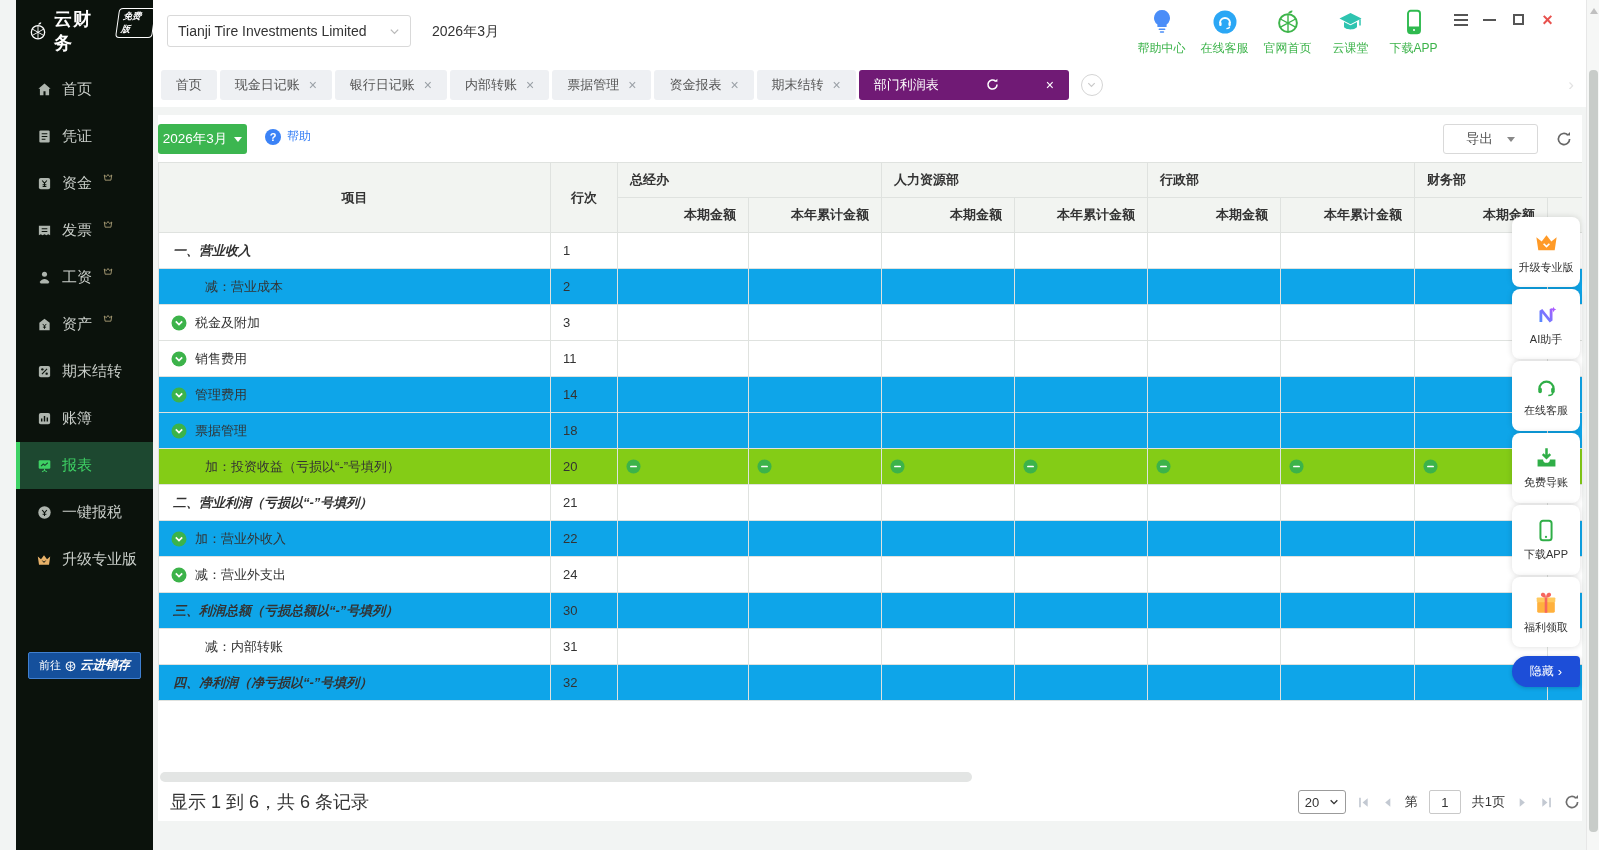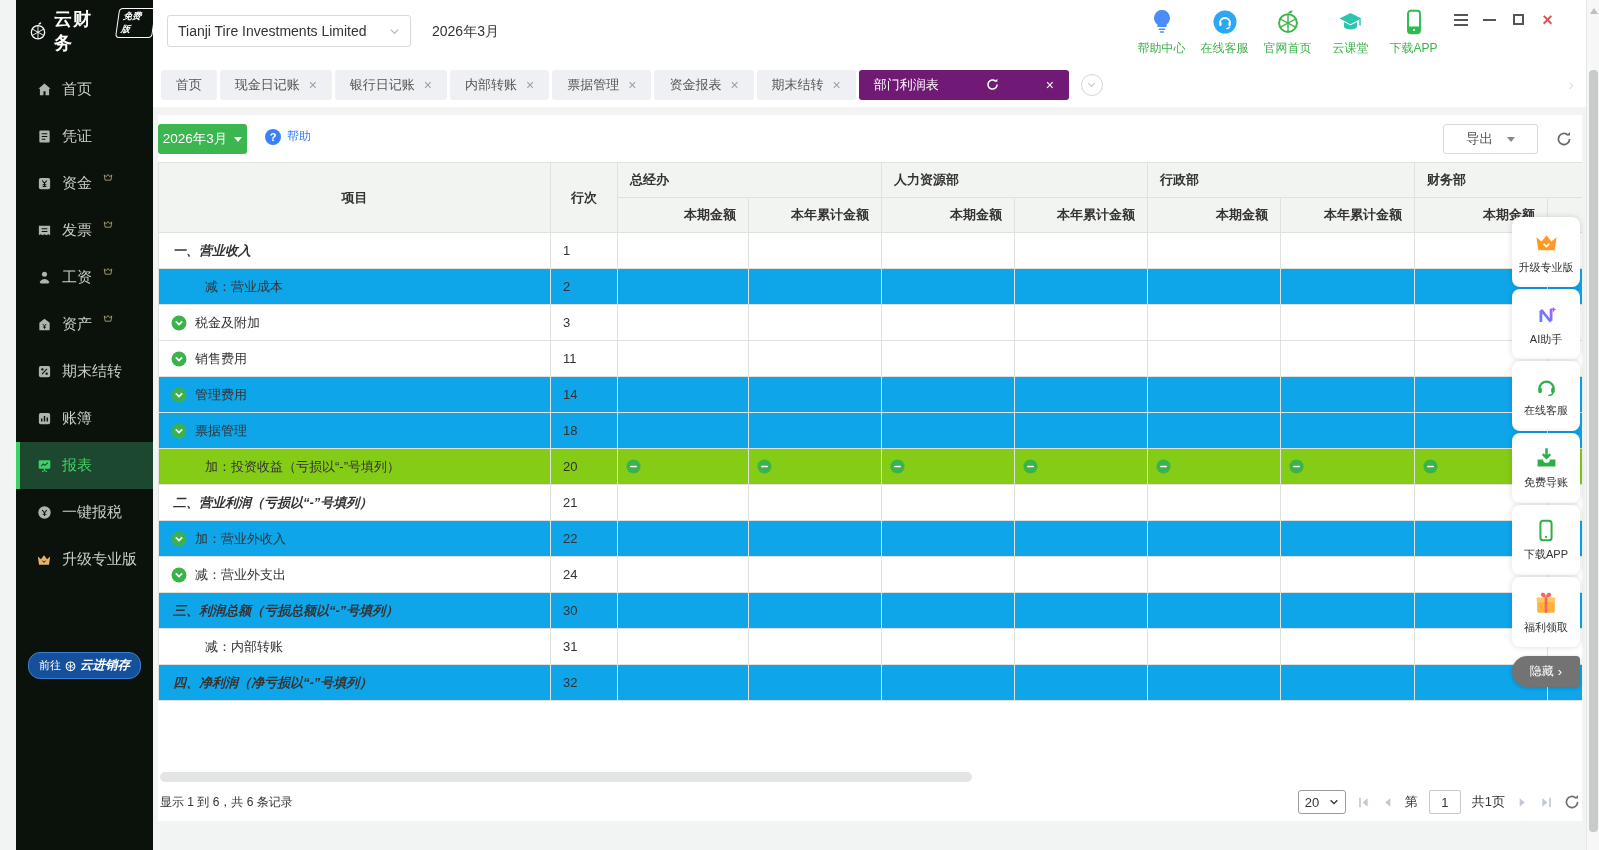--- a/index.html
+++ b/index.html
@@ -12,21 +12,21 @@
   .logo { height:62px; display:flex; align-items:center; padding-left:12px; gap:6px; }
   .logo-text { color:#fff; font-size:18px; font-weight:700; letter-spacing:1px; }
   .logo-badge { color:#fff; border:1px solid #fff; border-radius:4px; font-size:9px; font-style:italic; padding:1px 4px; transform:skewX(-8deg) translateY(-8px); font-weight:700; }
   .menu { padding-top:4px; }
   .menu-item { height:47px; display:flex; align-items:center; padding-left:20px; gap:10px; color:#c9cec9; font-size:15px; cursor:pointer; position:relative; }
   .menu-item .mi-ico { width:16px; height:16px; display:flex; align-items:center; justify-content:center; color:#aeb5ae; }
   .menu-item.active { background:#1d4830; color:#3ed164; border-left:4px solid #3ed164; padding-left:16px; }
   .menu-item.active .mi-ico { color:#3ed164; }
   .menu-item.gold .mi-ico { color:#e8b169; }
   .crown-sup { position:relative; top:-7px; margin-left:1px; display:inline-flex; }
-  .go-btn { position:absolute; left:12px; top:652px; width:113px; height:27px; background:#15509c; border:1px solid #3f7fd0; border-radius:12px; color:#fff; display:flex; align-items:center; justify-content:center; gap:3px; cursor:pointer; }
+  .go-btn { position:absolute; left:12px; top:652px; width:113px; height:27px; background:#15509c; border:1px solid #3f7fd0; border-radius:2px; color:#fff; display:flex; align-items:center; justify-content:center; gap:3px; cursor:pointer; }
   .go-prefix { font-size:11px; }
   .go-brand { font-size:12.5px; font-weight:700; font-style:italic; }
 
   
   .topbar { position:absolute; left:137px; top:0; width:1462px; height:62px; background:#fff; z-index:3; }
   .company-select { position:absolute; left:30px; top:15px; width:244px; height:32px; border:1px solid #d9d9d9; border-radius:3px; display:flex; align-items:center; padding:0 10px; gap:8px; cursor:pointer; }
   .company-select .cs-label { flex:1; font-size:14px; color:#333; white-space:nowrap; overflow:hidden; }
   .period-text { position:absolute; left:295px; top:23px; font-size:14px; color:#333; }
   .qlinks { position:absolute; left:993px; top:7px; display:flex; }
   .qlink { width:63px; display:flex; flex-direction:column; align-items:center; cursor:pointer; }
@@ -78,33 +78,33 @@
   tr.exp td.c-item .lbl-wrap { padding-left:12px; gap:8px; }
   tr.bg-stripe td { background:#0ea5e9;margin-left:36px; }
   tr.bg-green td { background:#84cc16; }
   td.c-amt { text-align:right; padding-right:10px; }
   td.c-amt .minus-wrap { display:flex; justify-content:flex-start; padding-left:8px; }
 
   
   .hscroll { position:absolute; left:0; top:656px; width:1424px; height:12px; }
   .hscroll-thumb { position:absolute; left:2px; top:1px; width:812px; height:10px; border-radius:5px; background:#e3e5e4; cursor:pointer; }
   .card-footer { position:absolute; left:0; top:672px; width:1424px; height:30px; display:flex; align-items:center; }
-  .summary { font-size:12px; color:#333; margin-left:2px; }
+  .summary { font-size:18px; color:#333; margin-left:12px; }
   .pager { position:absolute; right:2px; top:0; height:30px; display:flex; align-items:center; gap:11px; }
   .page-size { width:48px; height:24px; border:1px solid #9b9b9b; border-radius:3px; display:flex; align-items:center; justify-content:space-between; padding:0 6px; font-size:13px; cursor:pointer; background:#fff; }
   .pg-btn { color:#c3c9d2; display:flex; align-items:center; cursor:pointer; }
   .pg-text { font-size:13px; color:#333; }
   .page-input { width:32px; height:24px; border:1px solid #c9c9c9; border-radius:2px; text-align:center; font-size:13px; color:#333; font-family:inherit; }
   .pg-refresh { color:#6e6e6e; display:flex; align-items:center; cursor:pointer; }
 
   
   .float-panel { position:absolute; left:1512px; top:217px; width:68px; z-index:20; }
   .fp-card { width:68px; height:70px; background:#fff; border-radius:8px; box-shadow:0 0 6px rgba(0,0,0,.14); margin-bottom:2px; display:flex; flex-direction:column; align-items:center; justify-content:center; cursor:pointer; }
   .fp-label { font-size:11px; color:#333; margin-top:4px; white-space:nowrap; }
-  .fp-hide { margin-top:9px; width:68px; height:31px; background:#737373; border-radius:16px 4px 4px 16px; color:#fff; font-size:12px; display:flex; align-items:center; justify-content:center; gap:4px; cursor:pointer; box-shadow:0 1px 4px rgba(0,0,0,.2); }
+  .fp-hide { margin-top:9px; width:68px; height:31px; background:#1d4ed8; border-radius:16px 4px 4px 16px; color:#fff; font-size:12px; display:flex; align-items:center; justify-content:center; gap:4px; cursor:pointer; box-shadow:0 1px 4px rgba(0,0,0,.2); }
   .fp-hide .arr { font-size:13px; }
 
   
   .vscrollbar { position:absolute; right:0; top:0; width:13px; height:850px; background:#f6f7f6; border-left:1px solid #e7e7e7; z-index:30; }
   .vs-up { position:absolute; top:8px; left:3px; width:0; height:0; border-left:4px solid transparent; border-right:4px solid transparent; border-bottom:6px solid #c0c0c0; }
   .vs-thumb { position:absolute; top:70px; left:2px; width:9px; height:762px; background:#c8ccc9; border-radius:4px; cursor:pointer; }
 
   .ico { display:inline-flex; align-items:center; justify-content:center; }
 </style>
 </head>

